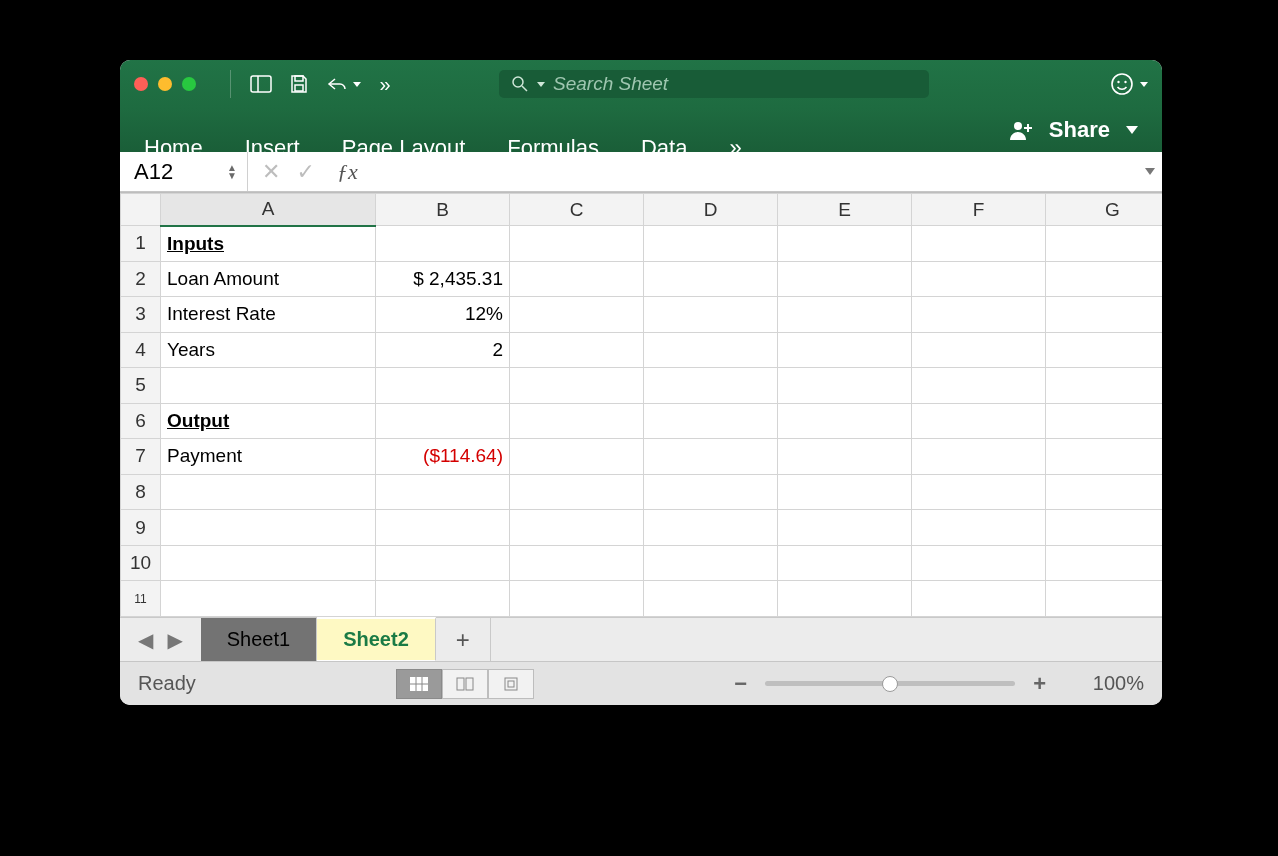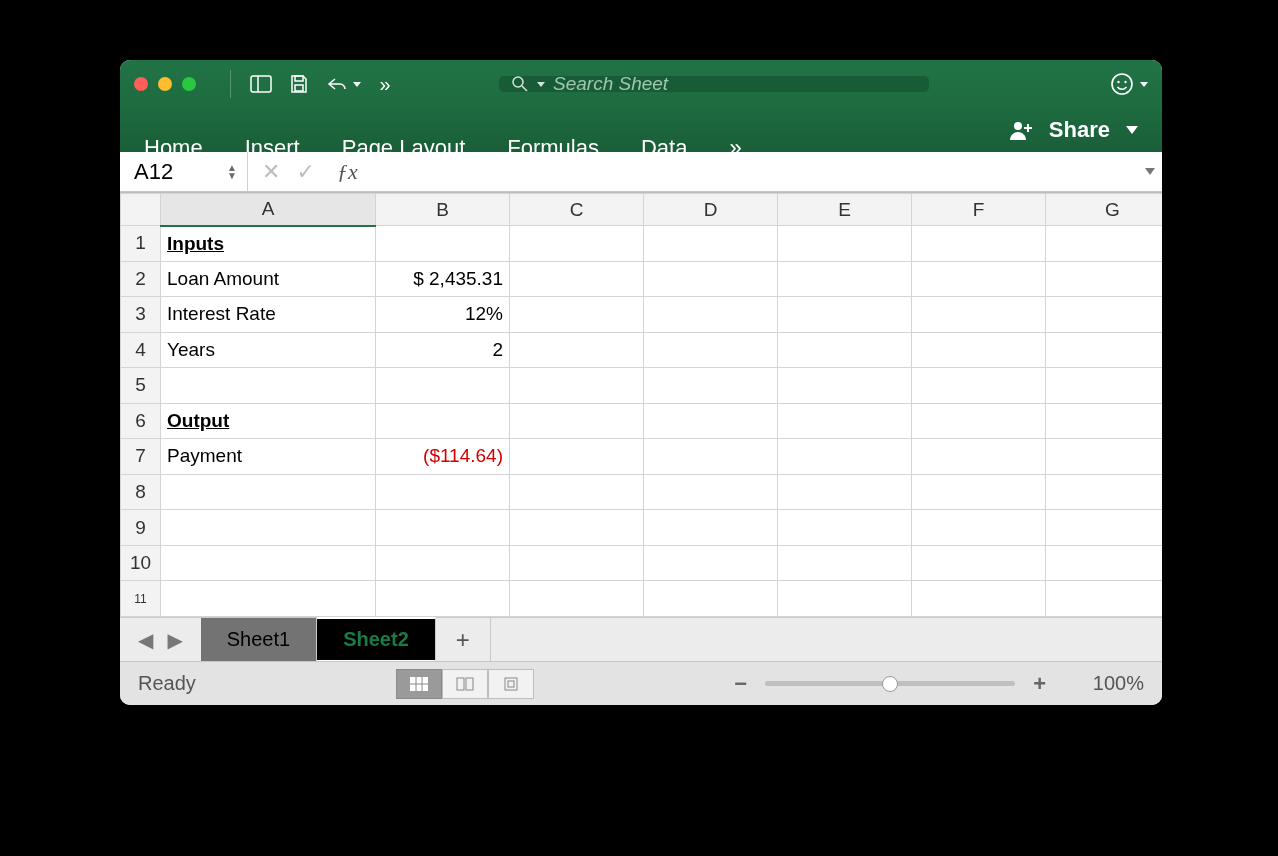--- a/index.html
+++ b/index.html
@@ -32,21 +32,21 @@
   .yellow { background: #febc2e; }
   .green { background: #28c840; }
   .tb-sep { width:1px; height:28px; background: rgba(255,255,255,.25); margin: 0 6px;}
   .tb-icon { width:28px; height:28px; display:flex; align-items:center; justify-content:center; color:#fff; cursor:pointer;}
   .tb-icon svg { stroke:#fff; fill:none; stroke-width:1.5; }
   .undo-grp { display:flex; align-items:center; gap:2px;}
   .caret-down { width:0;height:0;border-left:4px solid transparent;border-right:4px solid transparent;border-top:5px solid #fff;}
   .searchbox {
     margin-left: 90px;
     flex: 0 0 430px;
-    height: 16px;
+    height: 28px;
     background: #185c37;
     border-radius: 5px;
     display:flex; align-items:center;
     padding: 0 12px; gap:8px;
     color:#b6d6c4;
   }
   .searchbox input {
     flex:1; background:transparent; border:none; outline:none; color:#cfe6d8; font-size:19px;
   }
   .searchbox input::placeholder { color:#9fc6b0; font-style: italic; }
@@ -109,21 +109,21 @@
   .tabstrip {
     height: 44px; background:#ececec; border-top:1px solid #c9c9c9;
     display:flex; align-items:stretch;
   }
   .nav-arrows { display:flex; align-items:center; gap:14px; padding:0 18px; color:#777;}
   .nav-arrows .arr { font-size:20px; cursor:pointer;}
   .sheet-tab {
     display:flex; align-items:center; padding:0 26px; font-size:20px;
     border-right:1px solid #c9c9c9; cursor:pointer; background:#737373;
   }
-  .sheet-tab.active { background:#000000; color:#1a7b45; font-weight:600; border-top:2px solid #fff; margin-top:-1px; border-bottom:1px solid #fff;}
+  .sheet-tab.active { background:#fef9c3; color:#1a7b45; font-weight:600; border-top:2px solid #fff; margin-top:-1px; border-bottom:1px solid #fff;}
   .add-sheet { display:flex; align-items:center; padding:0 20px; font-size:24px; color:#555; cursor:pointer; border-right:1px solid #c9c9c9;}
 
   .statusbar {
     height:44px; background:#e3e3e3; border-top:1px solid #c6c6c6;
     display:flex; align-items:center; padding:12px 18px; gap:20px;
     color:#555; font-size:20px;
   }
   .view-btns { display:flex; gap:0; margin-left:180px;}
   .view-btn { width:46px; height:30px; display:flex; align-items:center; justify-content:center; border:1px solid #bdbdbd; background:#f2f2f2; cursor:pointer;}
   .view-btn.active { background:#9a9a9a; color:#fff; border-color:#8a8a8a;}

